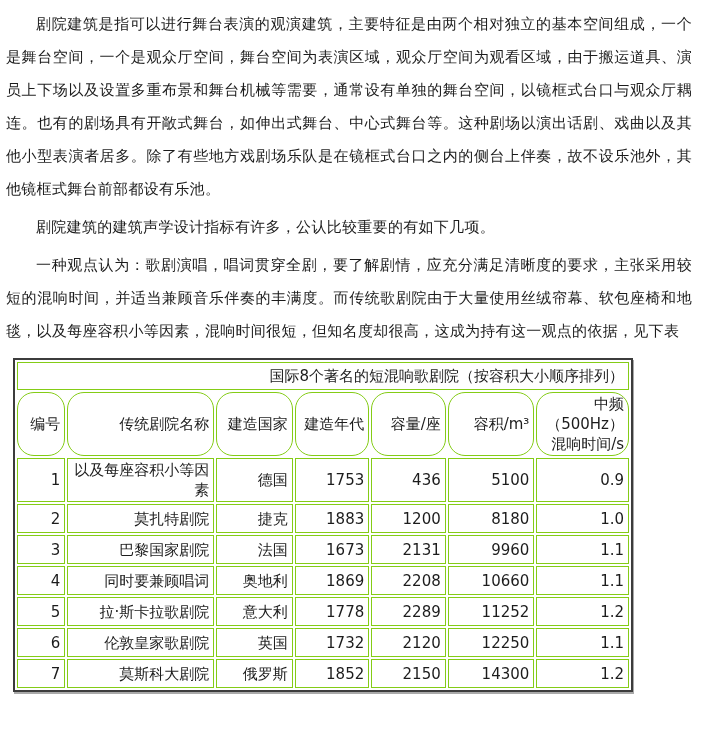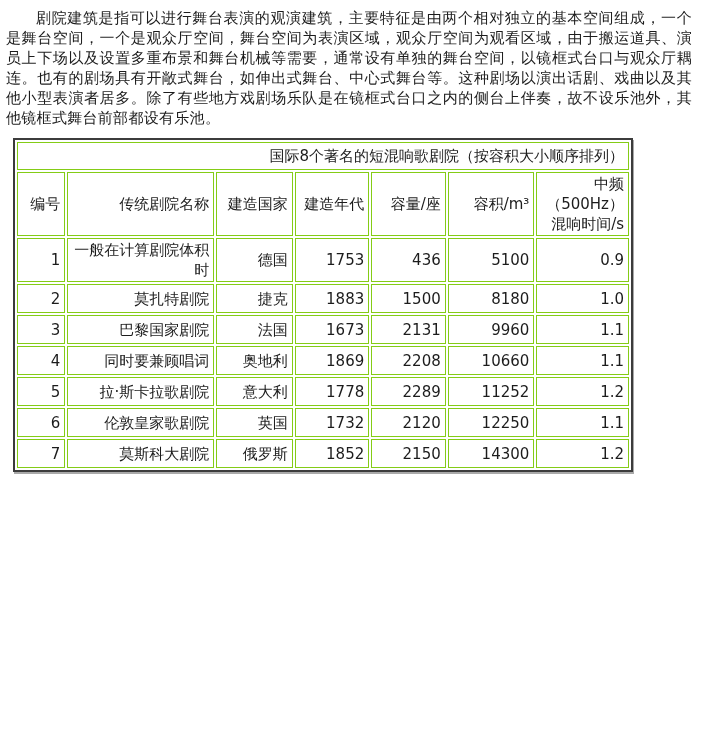--- a/index.html
+++ b/index.html
@@ -13,21 +13,21 @@
     font-family: "DejaVu Sans", "Liberation Sans", sans-serif;
     color: #1c1c1c;
     -webkit-font-smoothing: none;
   }
   .doc {
     padding: 8px 2px 0 6px;
   }
   .doc p {
     margin: 0 8px 5px 0;
     font-size: 15px;
-    line-height: 20px;
+    line-height: 33px;
     text-indent: 2em;
     text-align: justify;
     letter-spacing: 0.3px;
   }
   .doc p.section-heading {
     margin-top: 9px;
     margin-bottom: 9px;
   }
   table.data-table {
     margin: 10px 0 0 7px;
@@ -50,37 +50,40 @@
     overflow: hidden;
   }
   td.table-title {
     text-align: center;
     font-weight: bold;
     height: 24px;
     font-size: 15px;
   }
   tr.header-row td {
     height: 60px;
+    border-radius: 17px;
   }
   tr.data-row td {
     height: 25px;
   }
   col.c0 { width: 48px; }
   col.c1 { width: 146px; }
   col.c2 { width: 76px; }
   col.c3 { width: 74px; }
   col.c4 { width: 74px; }
   col.c5 { width: 86px; }
   col.c6 { width: 92px; }
 </style>
 </head>
 <body>
 
 <div class="doc">
   <p>剧院建筑是指可以进行舞台表演的观演建筑，主要特征是由两个相对独立的基本空间组成，一个是舞台空间，一个是观众厅空间，舞台空间为表演区域，观众厅空间为观看区域，由于搬运道具、演员上下场以及设置多重布景和舞台机械等需要，通常设有单独的舞台空间，以镜框式台口与观众厅耦连。也有的剧场具有开敞式舞台，如伸出式舞台、中心式舞台等。这种剧场以演出话剧、戏曲以及其他小型表演者居多。除了有些地方戏剧场乐队是在镜框式台口之内的侧台上伴奏，故不设乐池外，其他镜框式舞台前部都设有乐池。</p>
+  <p>剧院建筑的建筑声学设计指标有许多，公认比较重要的有如下几项。</p>
+  <p>一种观点认为：歌剧演唱，唱词贯穿全剧，要了解剧情，应充分满足清晰度的要求，主张采用较短的混响时间，并适当兼顾音乐伴奏的丰满度。而传统歌剧院由于大量使用丝绒帘幕、软包座椅和地毯，以及每座容积小等因素，混响时间很短，但知名度却很高，这成为持有这一观点的依据，见下表</p>
 
   <table class="data-table">
     <colgroup>
       <col class="c0">
         <col class="c1">
         <col class="c2">
         <col class="c3">
         <col class="c4">
         <col class="c5">
         <col class="c6">
@@ -94,33 +97,33 @@
         <td>传统剧院名称</td>
         <td>建造国家</td>
         <td>建造年代</td>
         <td>容量/座</td>
         <td>容积/m³</td>
         <td>中频（500Hz）混响时间/s</td>
       </tr>
 
     <tr class="data-row">
           <td>1</td>
-          <td>一般在计算剧院体积时</td>
+          <td>以及每座容积小等因素</td>
           <td>德国</td>
           <td>1753</td>
           <td>436</td>
           <td>5100</td>
           <td>0.9</td>
         </tr>
         <tr class="data-row">
           <td>2</td>
           <td>莫扎特剧院</td>
           <td>捷克</td>
           <td>1883</td>
-          <td>1500</td>
+          <td>1200</td>
           <td>8180</td>
           <td>1.0</td>
         </tr>
         <tr class="data-row">
           <td>3</td>
           <td>巴黎国家剧院</td>
           <td>法国</td>
           <td>1673</td>
           <td>2131</td>
           <td>9960</td>

